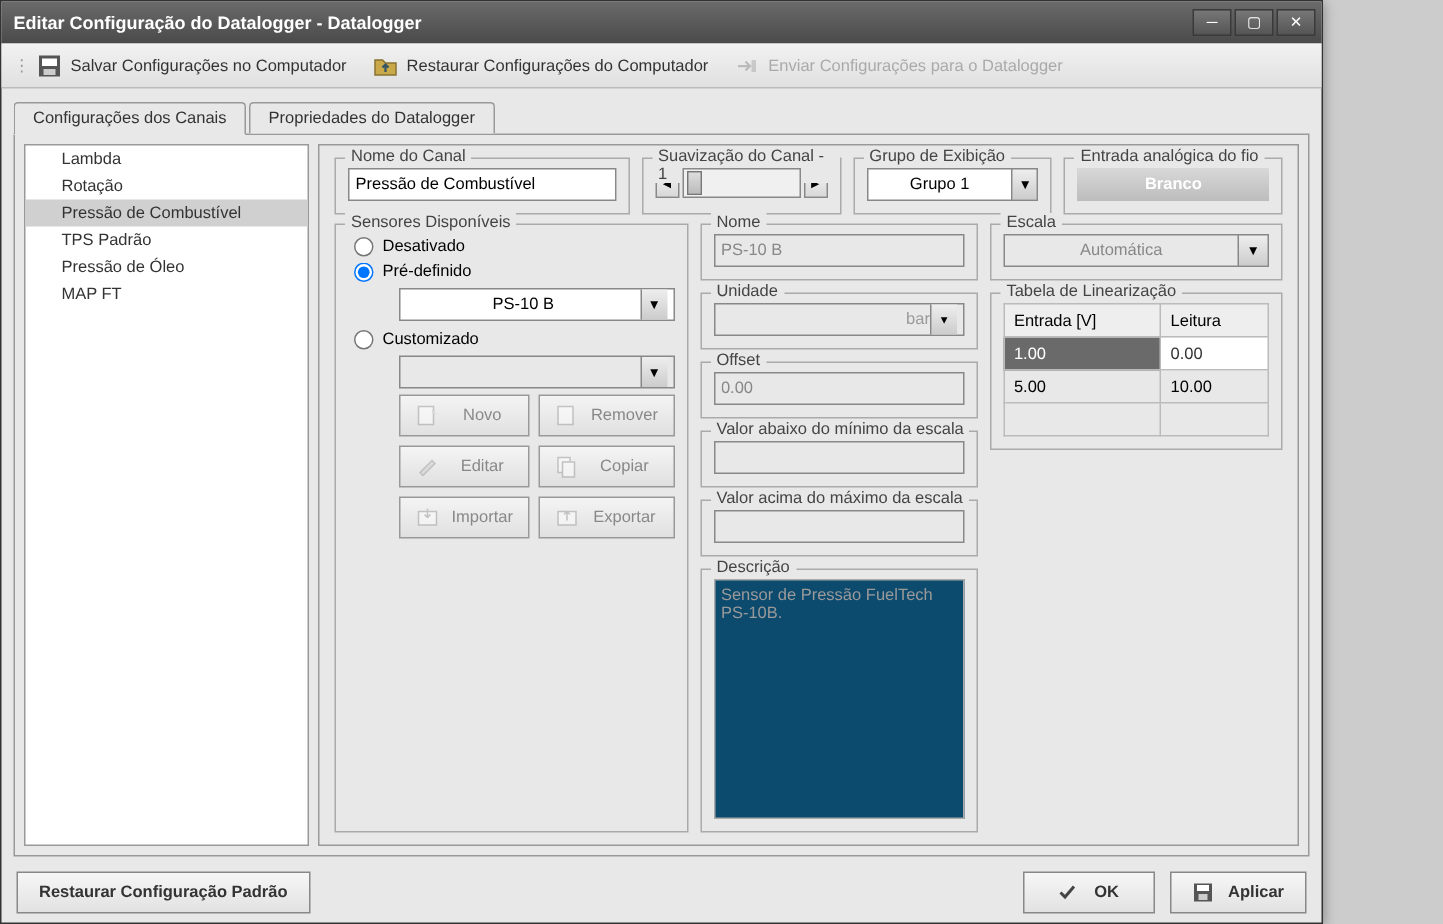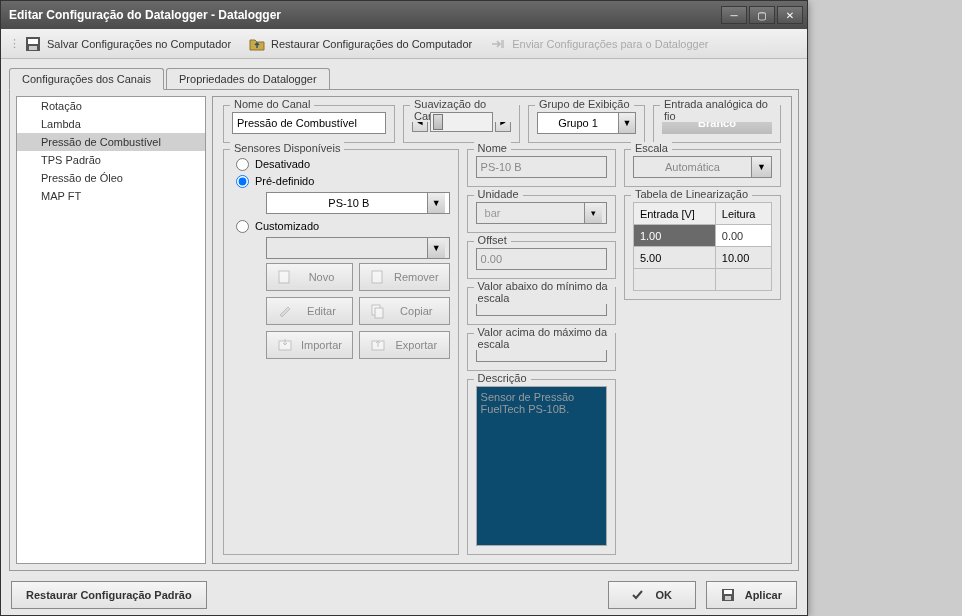--- a/index.html
+++ b/index.html
@@ -1,17 +1,17 @@
 <!DOCTYPE html>
 <html><head>
 <meta charset="utf-8">
 <style>
   * { box-sizing: border-box; margin: 0; padding: 0; font-family: Tahoma, Arial, sans-serif; font-size: 11px; }
   body { background: #ccc; }
-  .window { width: 808px; height: 616px; background: #e8e8e8; border: 1px solid #333; display: flex; flex-direction: column; box-shadow: 0 2px 8px rgba(0,0,0,0.4); }
+  .window { width: 882px; height: 616px; background: #e8e8e8; border: 1px solid #333; display: flex; flex-direction: column; box-shadow: 0 2px 8px rgba(0,0,0,0.4); }
   .titlebar { height: 28px; background: linear-gradient(to bottom, #6a6a6a, #4a4a4a); display: flex; align-items: center; justify-content: space-between; padding: 0 4px 0 8px; }
   .titlebar-text { color: #fff; font-weight: bold; font-size: 12px; }
   .titlebar-btns { display: flex; gap: 2px; }
   .titlebar-btn { width: 26px; height: 18px; background: linear-gradient(to bottom, #777, #555); border: 1px solid #3a3a3a; color: #fff; font-size: 10px; display: flex; align-items: center; justify-content: center; cursor: pointer; font-family: 'Segoe UI Symbol', sans-serif; }
   .toolbar { height: 30px; background: linear-gradient(to bottom, #f2f2f2, #e0e0e0); display: flex; align-items: center; padding: 0 8px; gap: 6px; border-bottom: 1px solid #bbb; }
   .toolbar .sep { width: 4px; text-align: center; color: #999; }
   .tool-btn { display: flex; align-items: center; gap: 6px; padding: 3px 6px; cursor: pointer; color: #333; }
   .tool-btn.disabled { color: #aaa; cursor: default; }
   .tool-icon { width: 16px; height: 16px; display: inline-flex; align-items: center; justify-content: center; }
   .content { flex: 1; padding: 6px 8px 4px 8px; display: flex; flex-direction: column; }
@@ -117,22 +117,22 @@
     </div>
   </div>
 
   <div class="content">
     <div class="tab-strip">
       <div class="tab active">Configurações dos Canais</div>
       <div class="tab">Propriedades do Datalogger</div>
     </div>
     <div class="tab-panel">
       <div class="list-pane">
+        <div class="list-item">Lambda</div>
         <div class="list-item">Rotação</div>
-        <div class="list-item">Lambda</div>
         <div class="list-item selected">Pressão de Combustível</div>
         <div class="list-item">TPS Padrão</div>
         <div class="list-item">Pressão de Óleo</div>
         <div class="list-item">MAP FT</div>
       </div>
 
       <div class="detail-pane">
         <div class="row1">
           <fieldset>
             <span class="legend">Nome do Canal</span>
@@ -249,21 +249,21 @@
           </div>
 
           <div class="col col-b">
             <fieldset>
               <span class="legend">Nome</span>
               <input class="ro-input" readonly="" value="PS-10 B" style="">
             </fieldset>
             <fieldset>
               <span class="legend">Unidade</span>
               <div class="combo-box disabled">
-                <span class="cb-text" style="text-align:left;padding-left:4px;">bar</span>
+                <span class="cb-text" style="text-align:right;padding-left:4px;">bar</span>
                 <span class="cb-btn">▾</span>
               </div>
             </fieldset>
             <fieldset>
               <span class="legend">Offset</span>
               <input class="ro-input" readonly="" value="0.00" style="">
             </fieldset>
             <fieldset>
               <span class="legend">Valor abaixo do mínimo da escala</span>
               <input class="ro-input" readonly="" style="">

